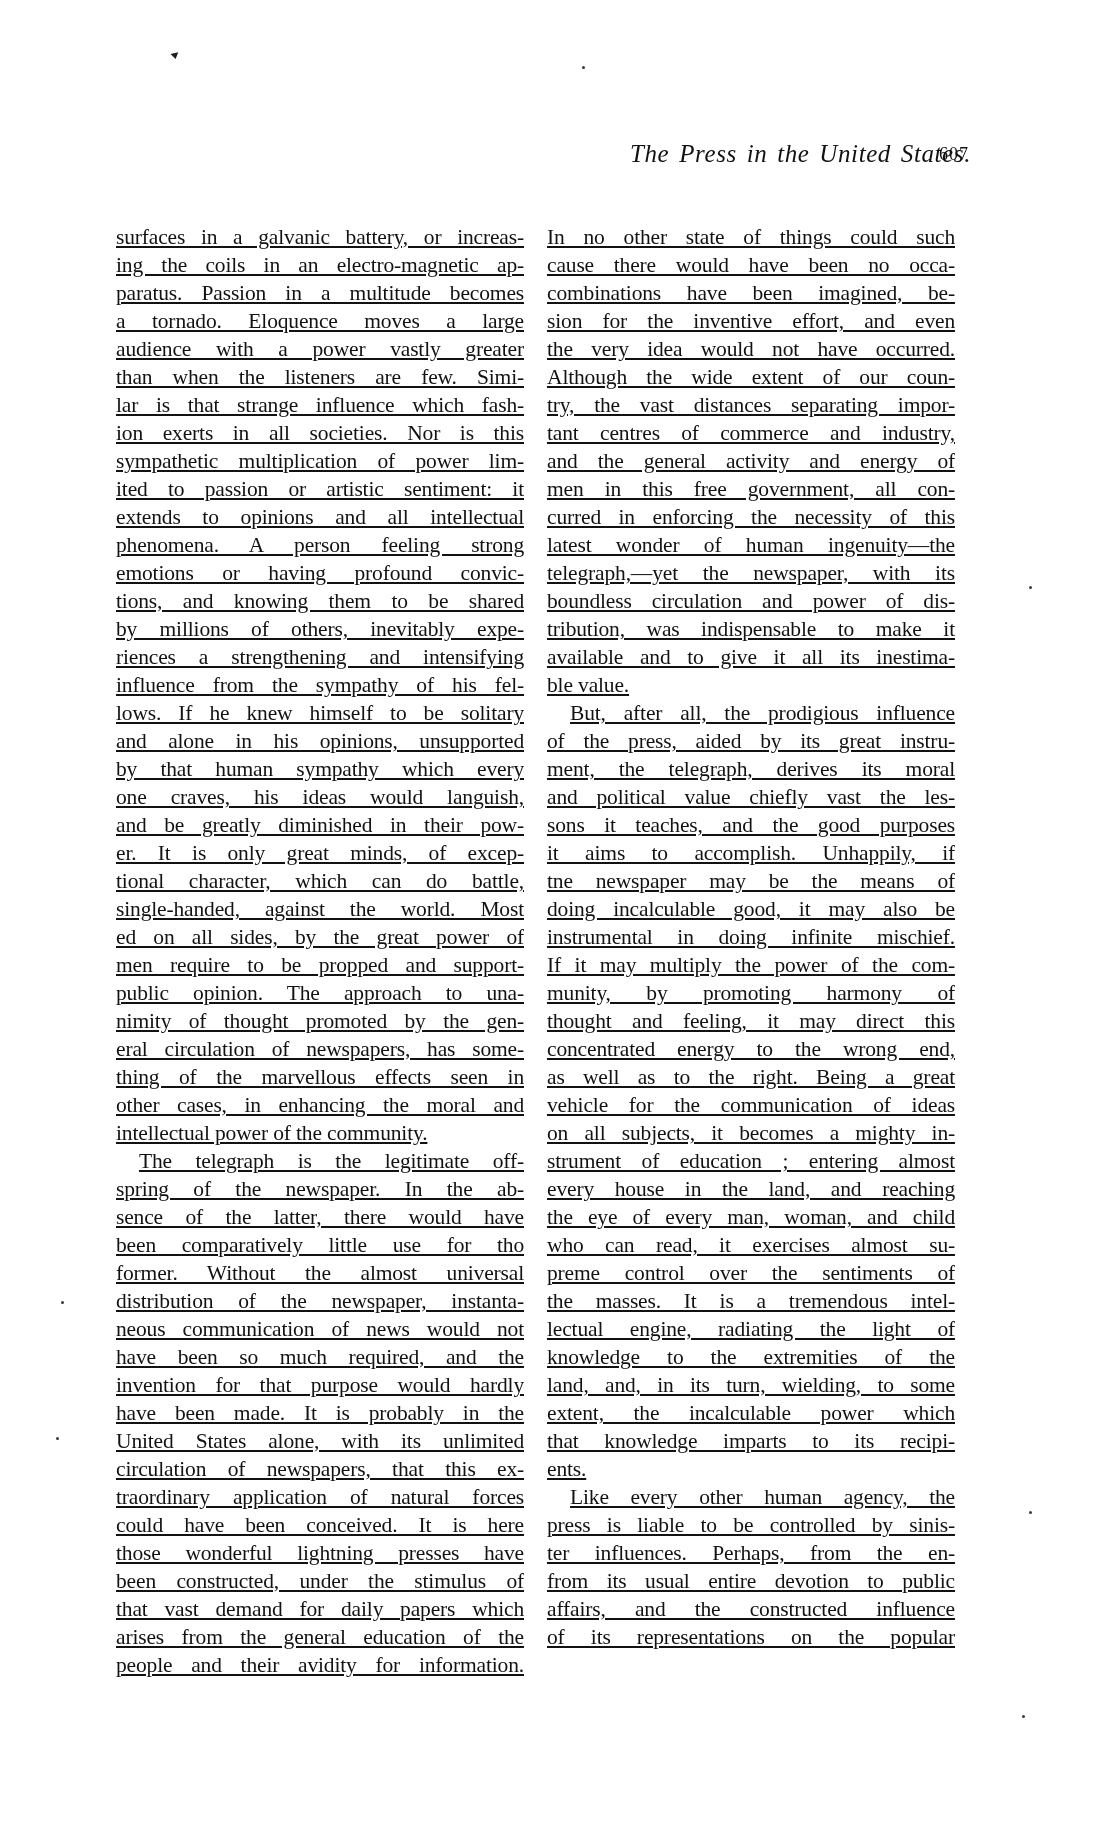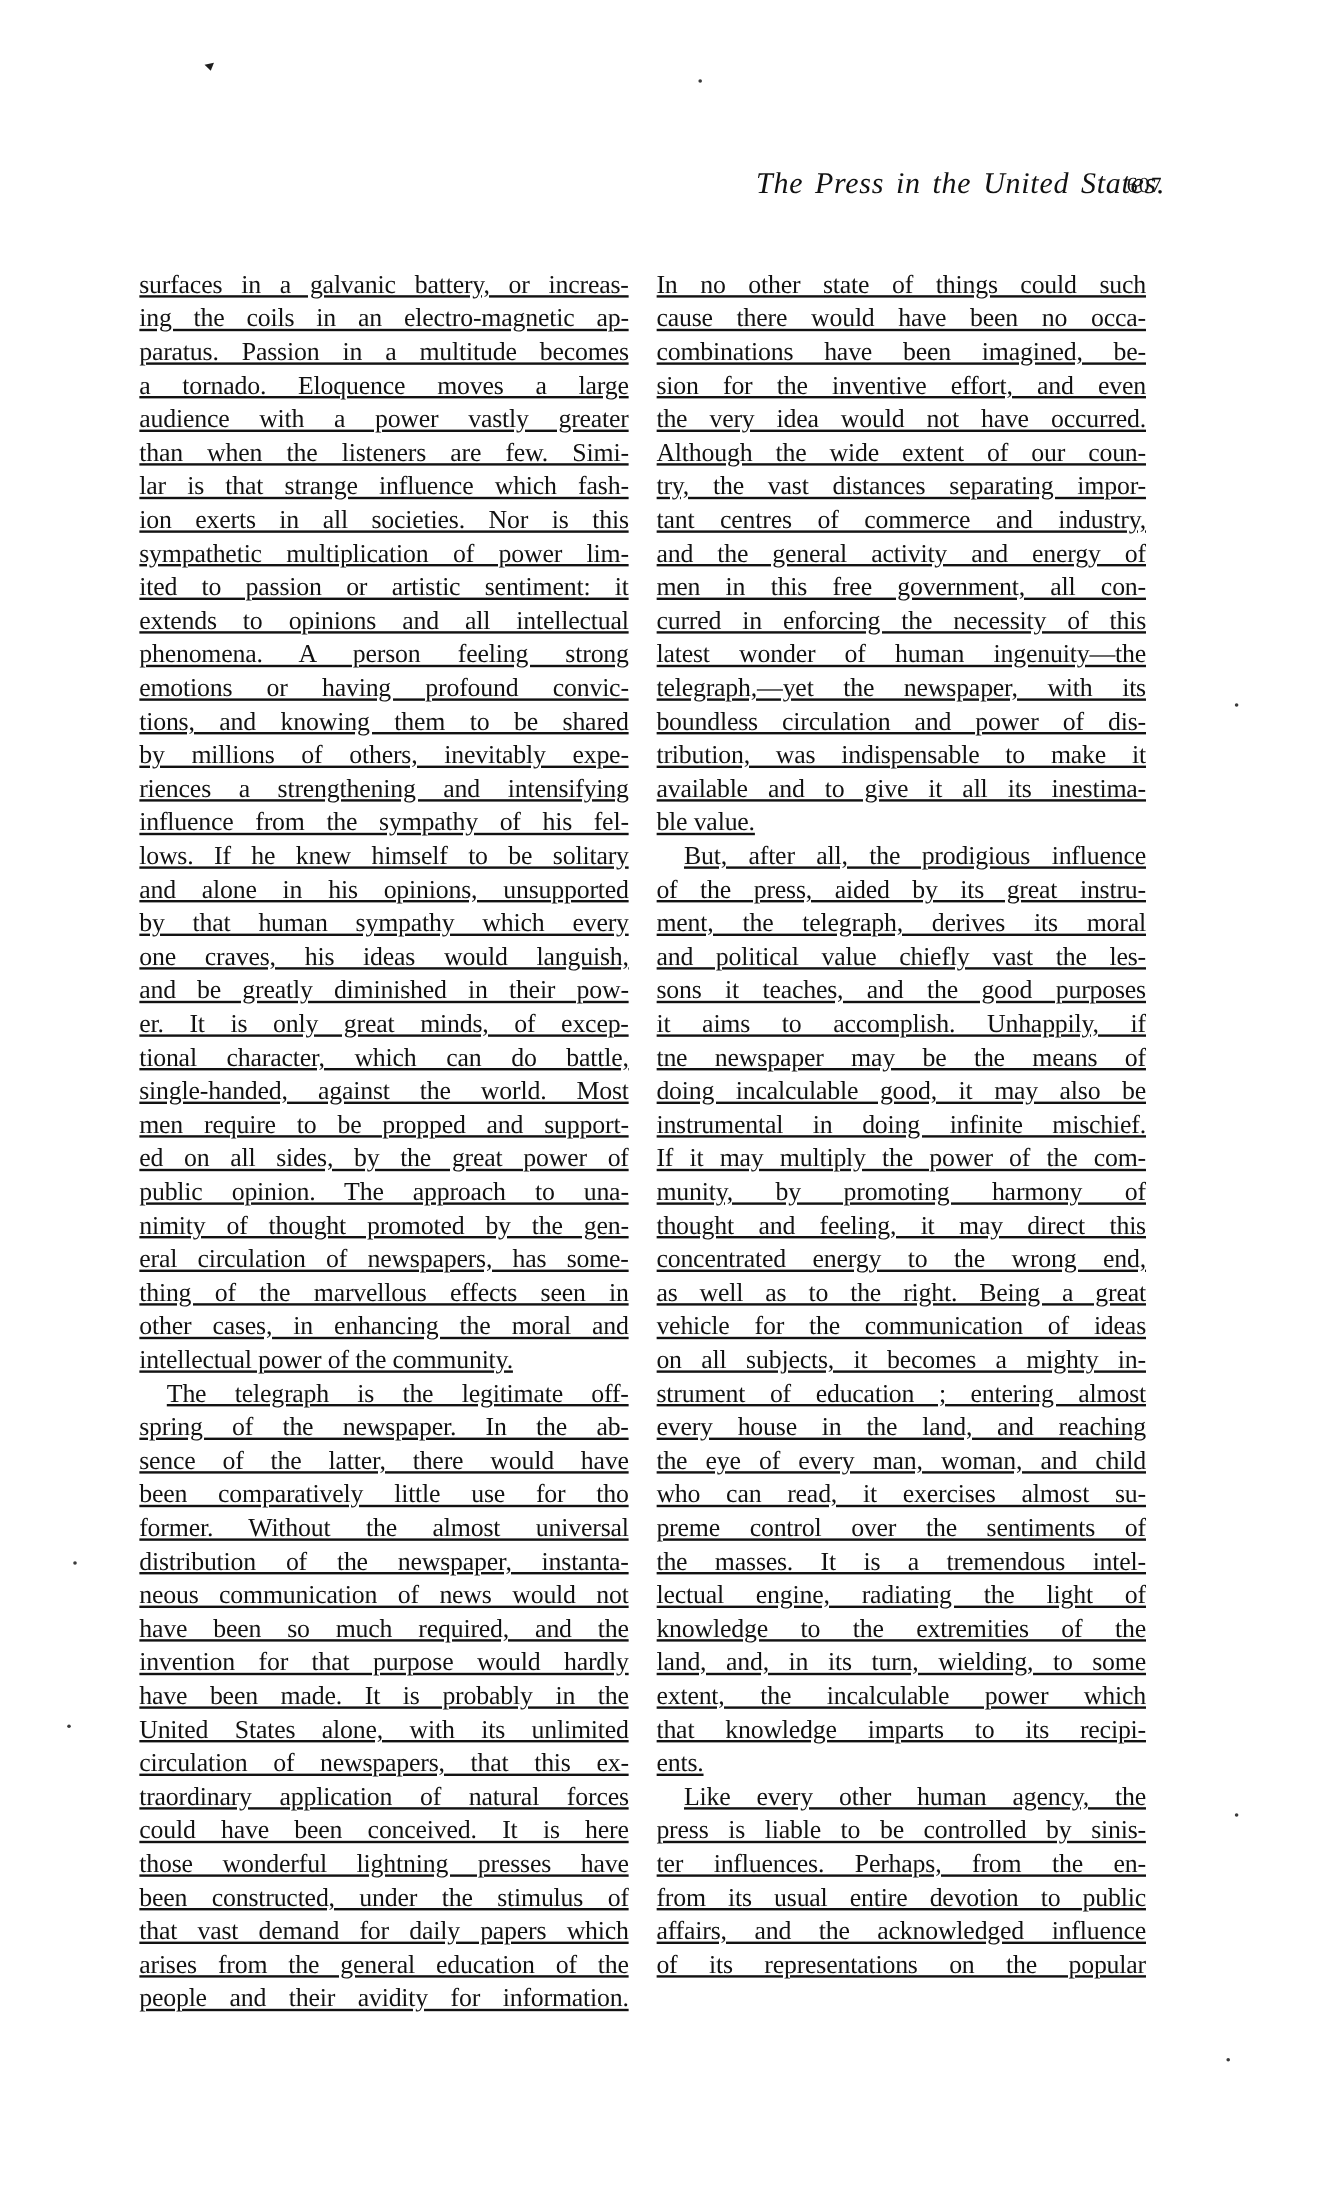--- a/index.html
+++ b/index.html
@@ -104,22 +104,22 @@
         <div class="line">riences a strengthening and intensifying</div>
         <div class="line">influence from the sympathy of his fel-</div>
         <div class="line">lows. If he knew himself to be solitary</div>
         <div class="line">and alone in his opinions, unsupported</div>
         <div class="line">by that human sympathy which every</div>
         <div class="line">one craves, his ideas would languish,</div>
         <div class="line">and be greatly diminished in their pow-</div>
         <div class="line">er. It is only great minds, of excep-</div>
         <div class="line">tional character, which can do battle,</div>
         <div class="line">single-handed, against the world. Most</div>
+        <div class="line">ed on all sides, by the great power of</div>
         <div class="line">men require to be propped and support-</div>
-        <div class="line">ed on all sides, by the great power of</div>
         <div class="line">public opinion. The approach to una-</div>
         <div class="line">nimity of thought promoted by the gen-</div>
         <div class="line">eral circulation of newspapers, has some-</div>
         <div class="line">thing of the marvellous effects seen in</div>
         <div class="line">other cases, in enhancing the moral and</div>
         <div class="line last">intellectual power of the community.</div>
         <div class="line indent">The telegraph is the legitimate off-</div>
         <div class="line">spring of the newspaper. In the ab-</div>
         <div class="line">sence of the latter, there would have</div>
         <div class="line">been comparatively little use for tho</div>
@@ -182,21 +182,21 @@
         <div class="line">lectual engine, radiating the light of</div>
         <div class="line">knowledge to the extremities of the</div>
         <div class="line">land, and, in its turn, wielding, to some</div>
         <div class="line">extent, the incalculable power which</div>
         <div class="line">that knowledge imparts to its recipi-</div>
         <div class="line last">ents.</div>
         <div class="line indent">Like every other human agency, the</div>
         <div class="line">press is liable to be controlled by sinis-</div>
         <div class="line">ter influences. Perhaps, from the en-</div>
         <div class="line">from its usual entire devotion to public</div>
-        <div class="line">affairs, and the acknowledged influence</div>
+        <div class="line">affairs, and the constructed influence</div>
         <div class="line">of its representations on the popular</div>
       </div>
   </div>
 <div class="mark arrow" style="left: 171px; top: 53px;"></div>
     <div class="mark dot" style="left: 582px; top: 66px;"></div>
     <div class="mark dot" style="left: 1029px; top: 586px;"></div>
     <div class="mark dot" style="left: 61px; top: 1301px;"></div>
     <div class="mark dot" style="left: 56px; top: 1437px;"></div>
     <div class="mark dot" style="left: 1029px; top: 1511px;"></div>
     <div class="mark dot" style="left: 1022px; top: 1715px;"></div>

